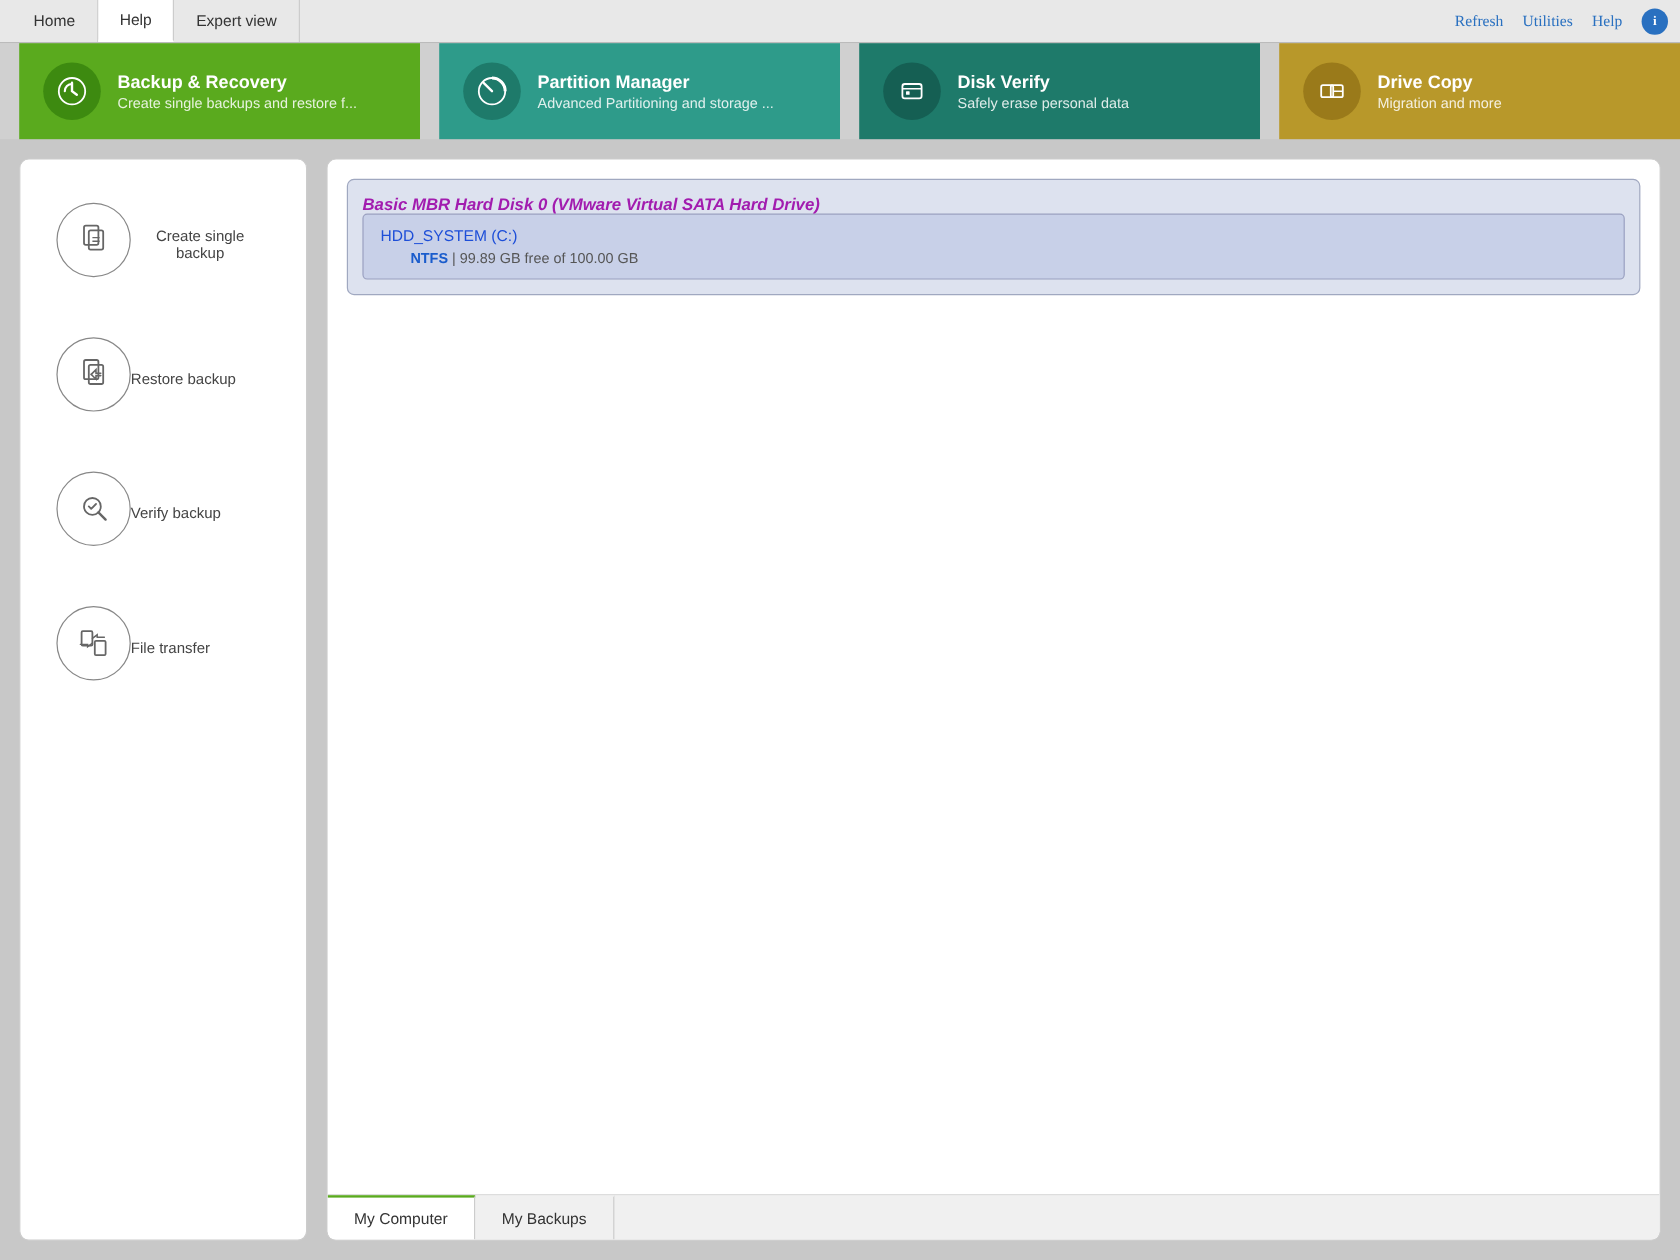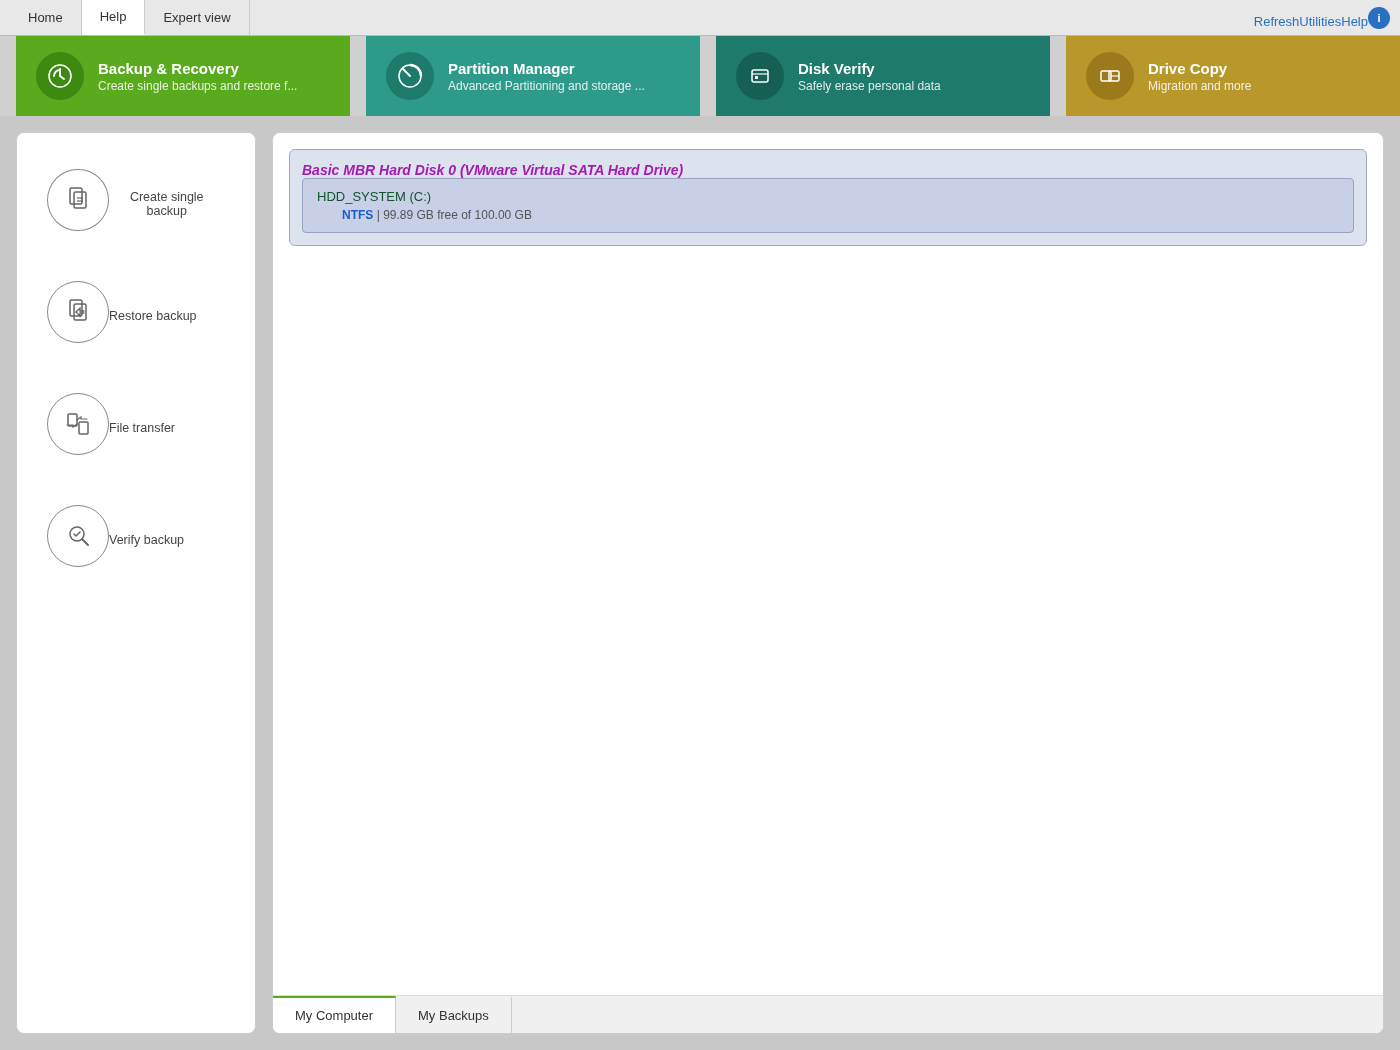--- a/index.html
+++ b/index.html
@@ -22,21 +22,21 @@
       height: 100%;
       display: flex; align-items: center;
     }
     .top-nav-tab.active {
       background: #fff;
       border-bottom: 2px solid #fff;
       font-weight: 500;
     }
     .top-nav-right {
       margin-left: auto;
-      display: flex; align-items: flex-end; 
+      display: flex; align-items: center; gap: 16px; font-family: Liberation Serif, serif;
     }
     .top-nav-right span {
       color: #2970c0;
       cursor: pointer;
       font-size: 13px;
     }
     .user-icon {
       width: 22px; height: 22px;
       background: #2970c0;
       border-radius: 50%;
@@ -155,21 +155,21 @@
     }
     .partition-item {
       background: #c8d0e8;
       border: 1px solid #9aa0c0;
       border-radius: 4px;
       padding: 10px 14px;
     }
     .partition-name {
       font-size: 13px;
       font-weight: 500;
-      color: #14532d;
+      color: #1d4ed8;
       margin-bottom: 4px;
     }
     .partition-info {
       font-size: 12px;
       color: #555;
     }
     .partition-info .fs-type {
       color: #1a5ccc;
       font-weight: 600;
       padding-left: 25px;
@@ -297,38 +297,38 @@
           <path d="M14 16 L18 12 L18 15 L22 15" stroke="#666" stroke-width="1.3" stroke-linecap="round" fill="none"></path>
           <path d="M14 16 L18 20 L18 17 L22 17" stroke="#666" stroke-width="1.3" stroke-linecap="round" fill="none"></path>
         </svg>
       </div>
       <div class="action-label">Restore backup</div>
     </div>
 
     <div class="sidebar-action">
       <div class="action-icon">
         <svg width="32" height="32" viewBox="0 0 32 32" fill="none">
+          <circle cx="15" cy="14" r="7" stroke="#666" stroke-width="1.5" fill="none"></circle>
+          <line x1="20" y1="19" x2="26" y2="25" stroke="#666" stroke-width="2" stroke-linecap="round"></line>
+          <path d="M12 14 L14 16 L18 12" stroke="#666" stroke-width="1.5" stroke-linecap="round" stroke-linejoin="round"></path>
+        </svg>
+      </div>
+      <div class="action-label">Verify backup</div>
+    </div>
+
+    <div class="sidebar-action">
+      <div class="action-icon">
+        <svg width="32" height="32" viewBox="0 0 32 32" fill="none">
           <rect x="6" y="6" width="9" height="12" rx="1" stroke="#666" stroke-width="1.5" fill="none"></rect>
           <rect x="17" y="14" width="9" height="12" rx="1" stroke="#666" stroke-width="1.5" fill="none"></rect>
           <path d="M15 12 L19 9 L19 11 L25 11" stroke="#666" stroke-width="1.2" stroke-linecap="round" fill="none"></path>
           <path d="M15 16 L11 19 L11 17 L5 17" stroke="#666" stroke-width="1.2" stroke-linecap="round" fill="none"></path>
         </svg>
       </div>
       <div class="action-label">File transfer</div>
-    </div>
-
-    <div class="sidebar-action">
-      <div class="action-icon">
-        <svg width="32" height="32" viewBox="0 0 32 32" fill="none">
-          <circle cx="15" cy="14" r="7" stroke="#666" stroke-width="1.5" fill="none"></circle>
-          <line x1="20" y1="19" x2="26" y2="25" stroke="#666" stroke-width="2" stroke-linecap="round"></line>
-          <path d="M12 14 L14 16 L18 12" stroke="#666" stroke-width="1.5" stroke-linecap="round" stroke-linejoin="round"></path>
-        </svg>
-      </div>
-      <div class="action-label">Verify backup</div>
     </div>
 
   </div>
 
   <div class="right-panel">
     <div class="right-panel-inner">
 
       <div class="disk-container">
         <div class="disk-title">Basic MBR Hard Disk 0 (VMware Virtual SATA Hard Drive)</div>
         <div class="partition-item">

